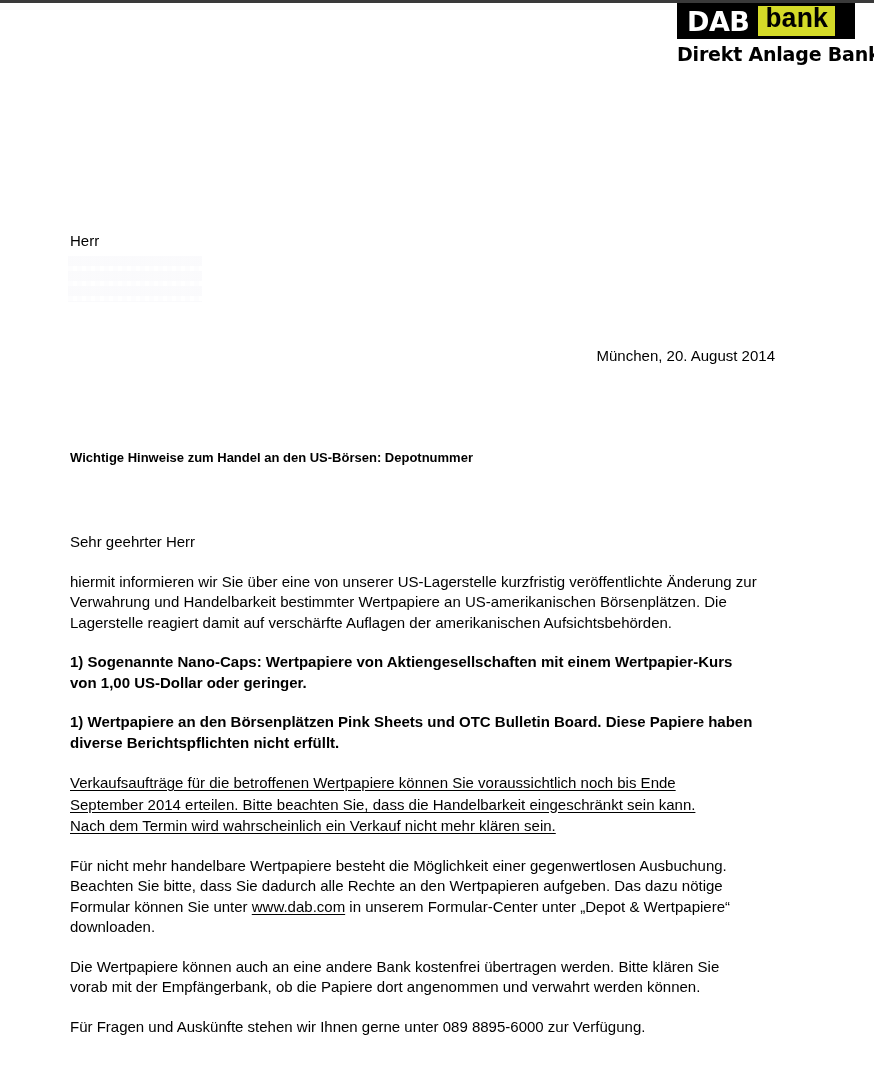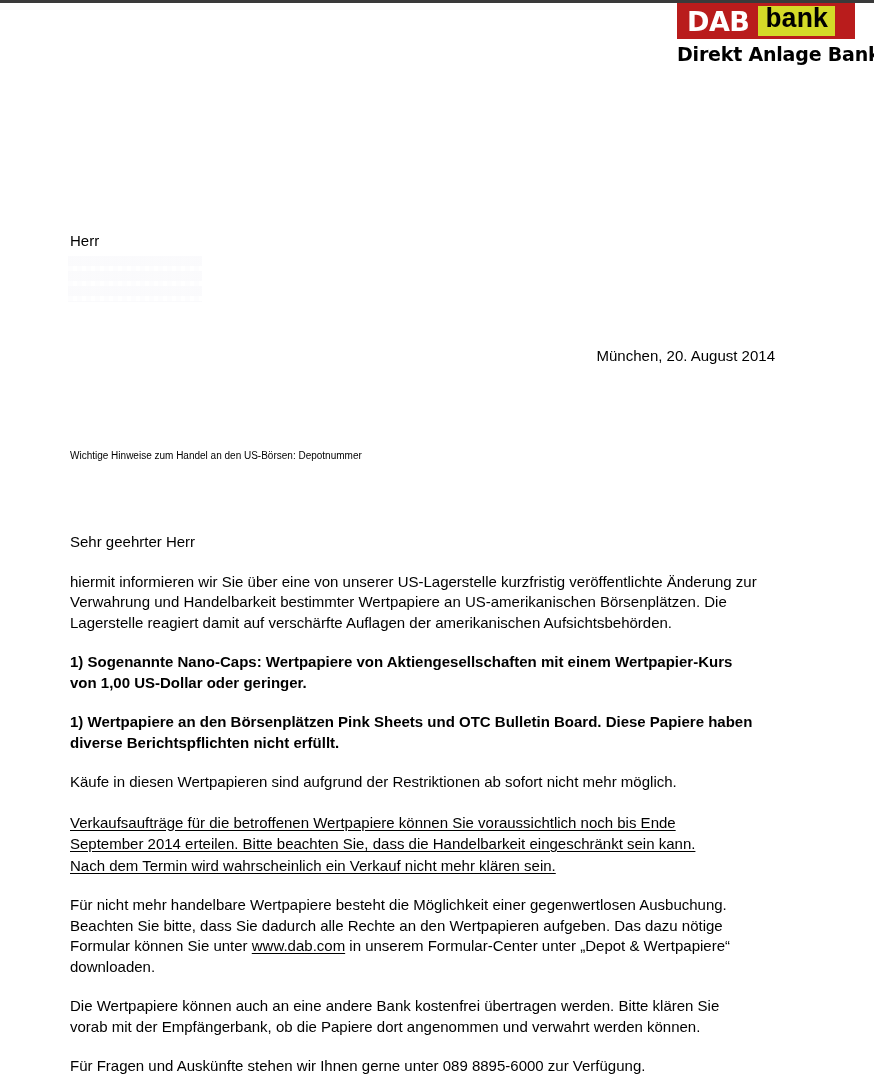--- a/index.html
+++ b/index.html
@@ -35,21 +35,21 @@
 
   
   .logo-block {
     position: absolute;
     top: 3px;
     left: 677px;
     width: 178px;
     text-align: center;
   }
   .logo-bar {
-    background: #b91c1c;
+    background: #000000;
     height: 36px;
     display: flex;
     align-items: center;
     padding: 0 8px 0 10px;
     box-sizing: border-box;
   }
   .logo-dab {
     color: #ffffff;
     font-family: "DejaVu Sans", sans-serif;
     font-weight: bold;
@@ -123,22 +123,22 @@
     top: 347px;
     font-size: 15px;
     white-space: nowrap;
   }
 
   
   .subject {
     position: absolute;
     left: 70px;
     top: 450px;
-    font-size: 10px;
-    font-weight: normal;
+    font-size: 13px;
+    font-weight: bold;
     white-space: nowrap;
   }
 
   
   .body-copy {
     position: absolute;
     left: 70px;
     top: 520px;
     width: 690px;
     font-size: 15px;
@@ -192,21 +192,20 @@
 
     <p>Sehr geehrter Herr</p>
 
     <p>hiermit informieren wir Sie über eine von unserer US-Lagerstelle kurzfristig veröffentlichte Änderung zur Verwahrung und Handelbarkeit bestimmter Wertpapiere an US-amerikanischen Börsenplätzen. Die Lagerstelle reagiert damit auf verschärfte Auflagen der amerikanischen Aufsichtsbehörden.</p>
 
 
     <p class="bold">1) Sogenannte Nano-Caps: Wertpapiere von Aktiengesellschaften mit einem Wertpapier-Kurs von 1,00 US-Dollar oder geringer.</p>
 
     <p class="bold">1) Wertpapiere an den Börsenplätzen Pink Sheets und OTC Bulletin Board. Diese Papiere haben diverse Berichtspflichten nicht erfüllt.</p>
 
-    <p>Käufe in diesen Wertpapieren sind aufgrund der Restriktionen ab sofort nicht mehr möglich.</p>
 
     <p class="underlined">
       <span>Verkaufsaufträge für die betroffenen Wertpapiere können Sie voraussichtlich noch bis Ende</span><br>
       <span>September 2014 erteilen. Bitte beachten Sie, dass die Handelbarkeit eingeschränkt sein kann.</span><br>
       <span>Nach dem Termin wird wahrscheinlich ein Verkauf nicht mehr klären sein.</span>
     </p>
 
     <p><span>Für nicht mehr handelbare Wertpapiere besteht die Möglichkeit einer gegenwertlosen Ausbuchung. Beachten Sie bitte, dass Sie dadurch alle Rechte an den Wertpapieren aufgeben. Das dazu nötige Formular können Sie unter </span><a class="inline-link" href="#">www.dab.com</a><span> in unserem Formular-Center unter „Depot &amp; Wertpapiere“ downloaden.</span></p>
 
     <p>Die Wertpapiere können auch an eine andere Bank kostenfrei übertragen werden. Bitte klären Sie vorab mit der Empfängerbank, ob die Papiere dort angenommen und verwahrt werden können.</p>

